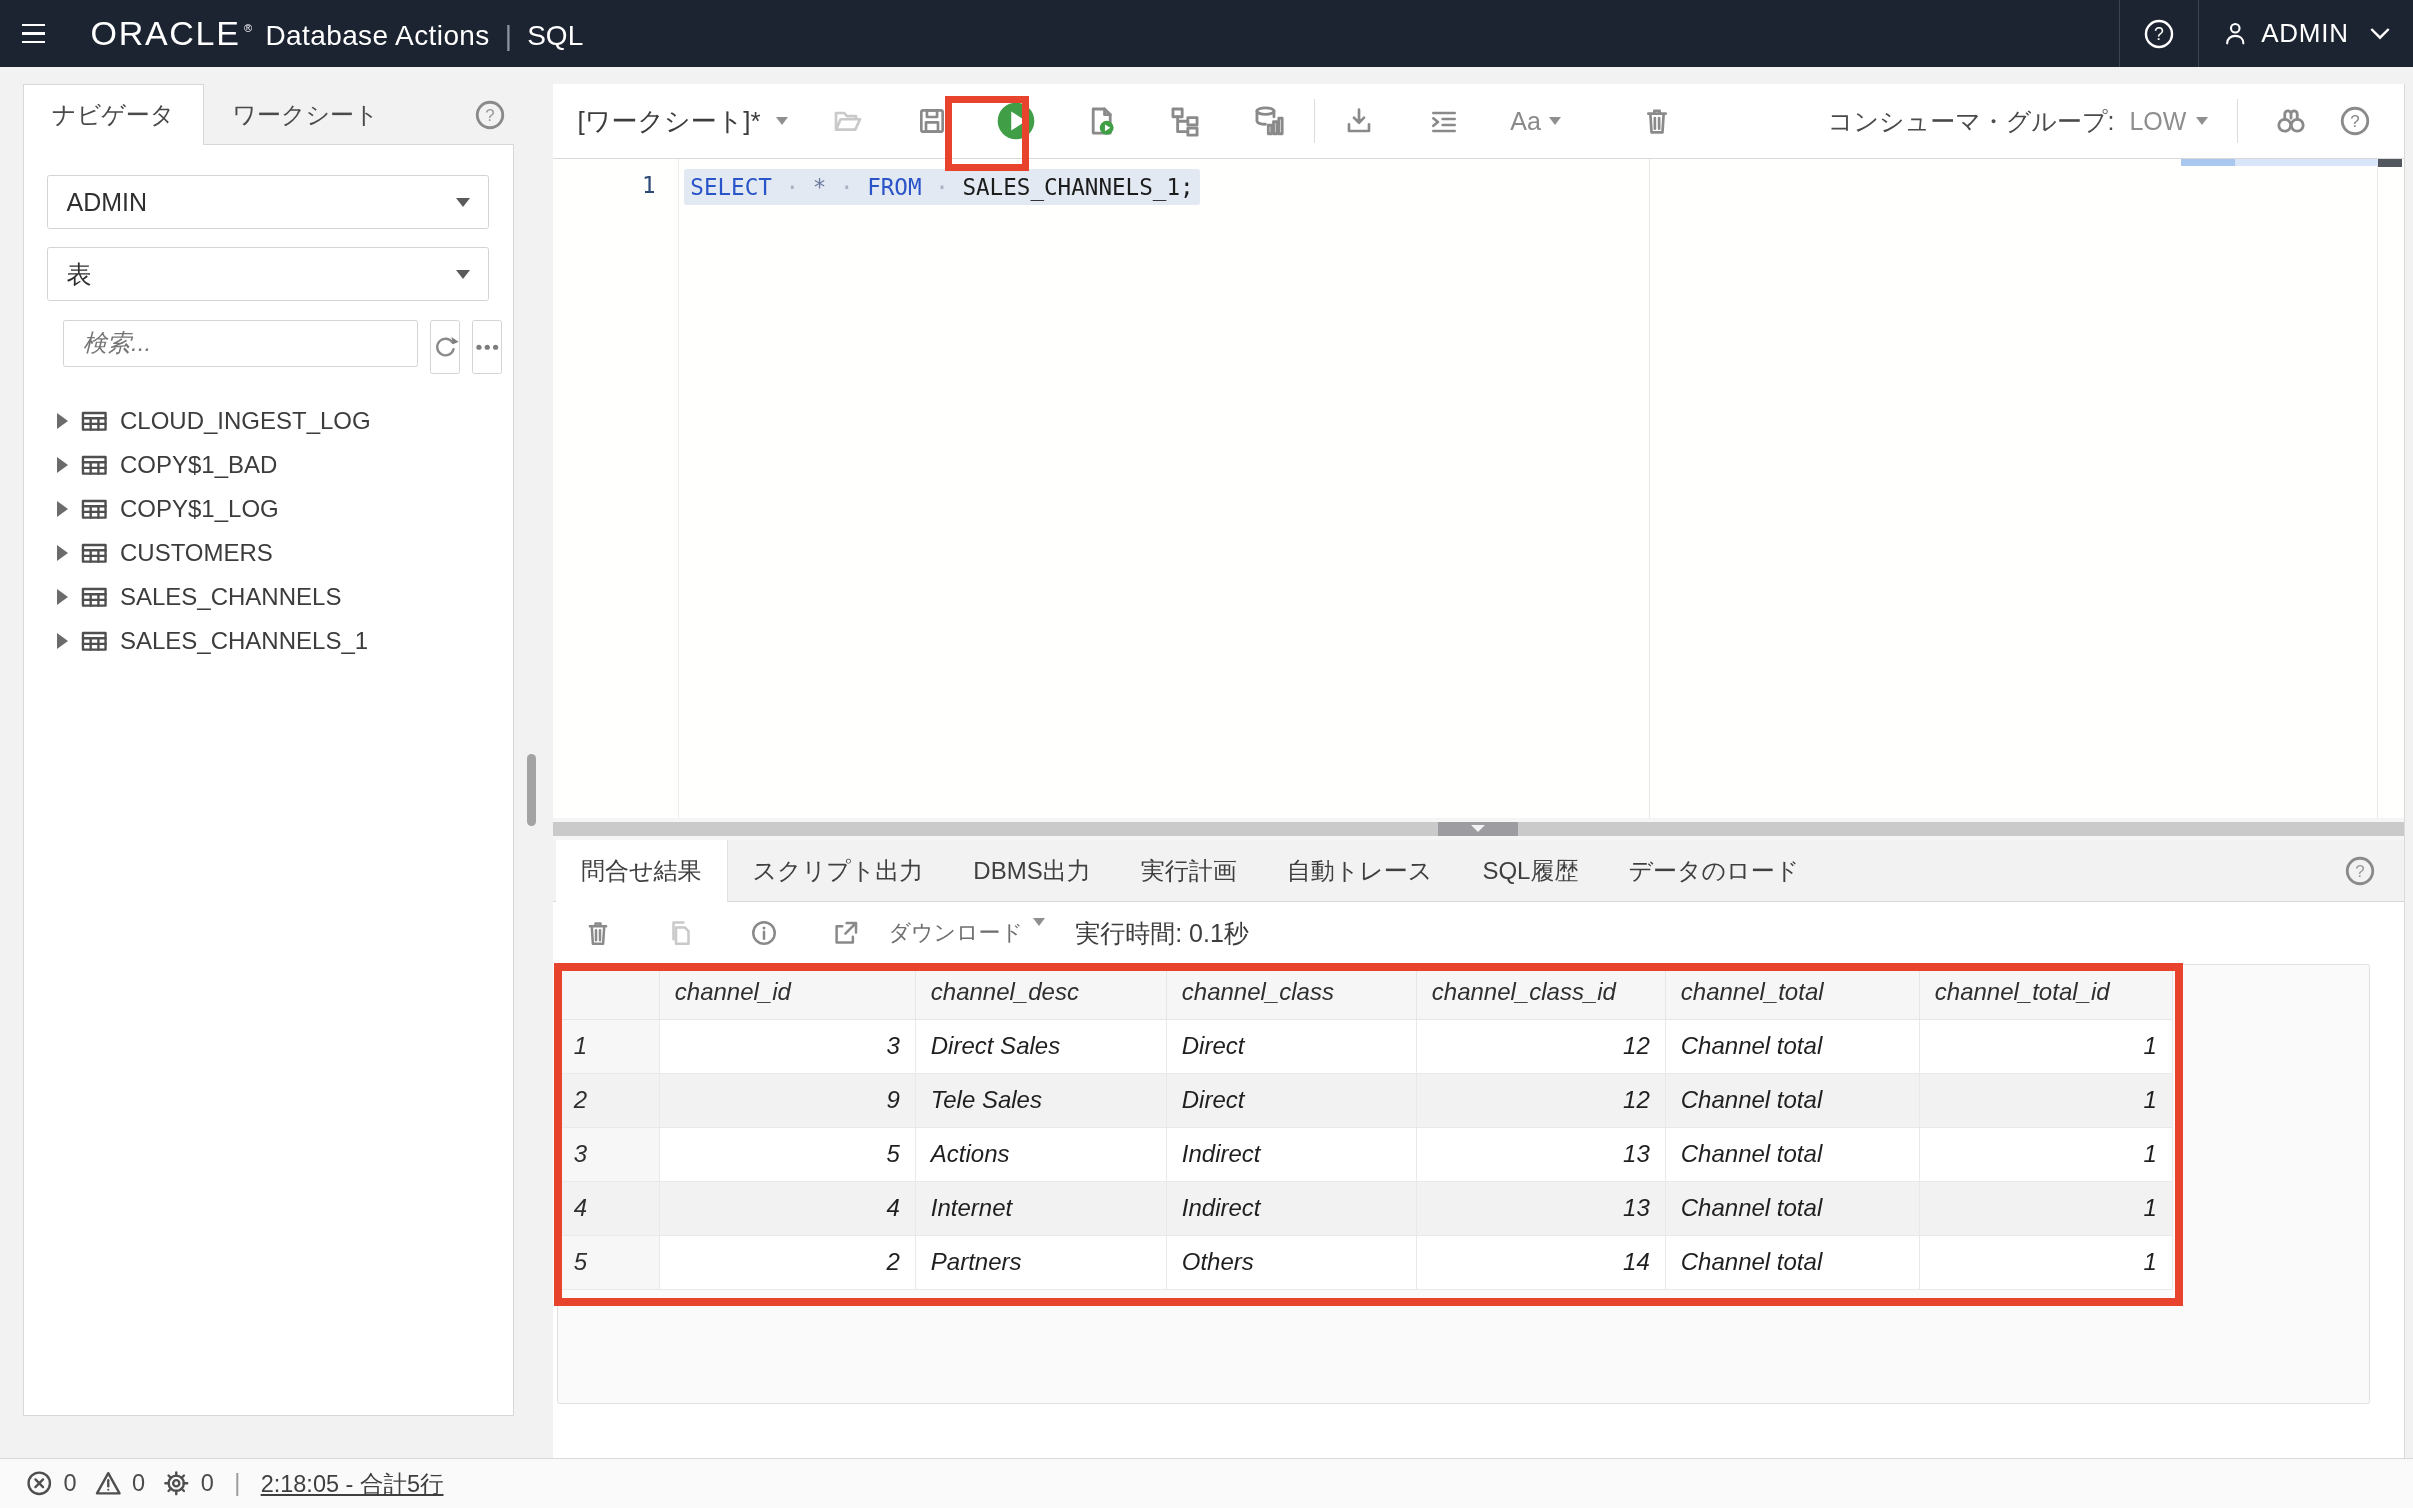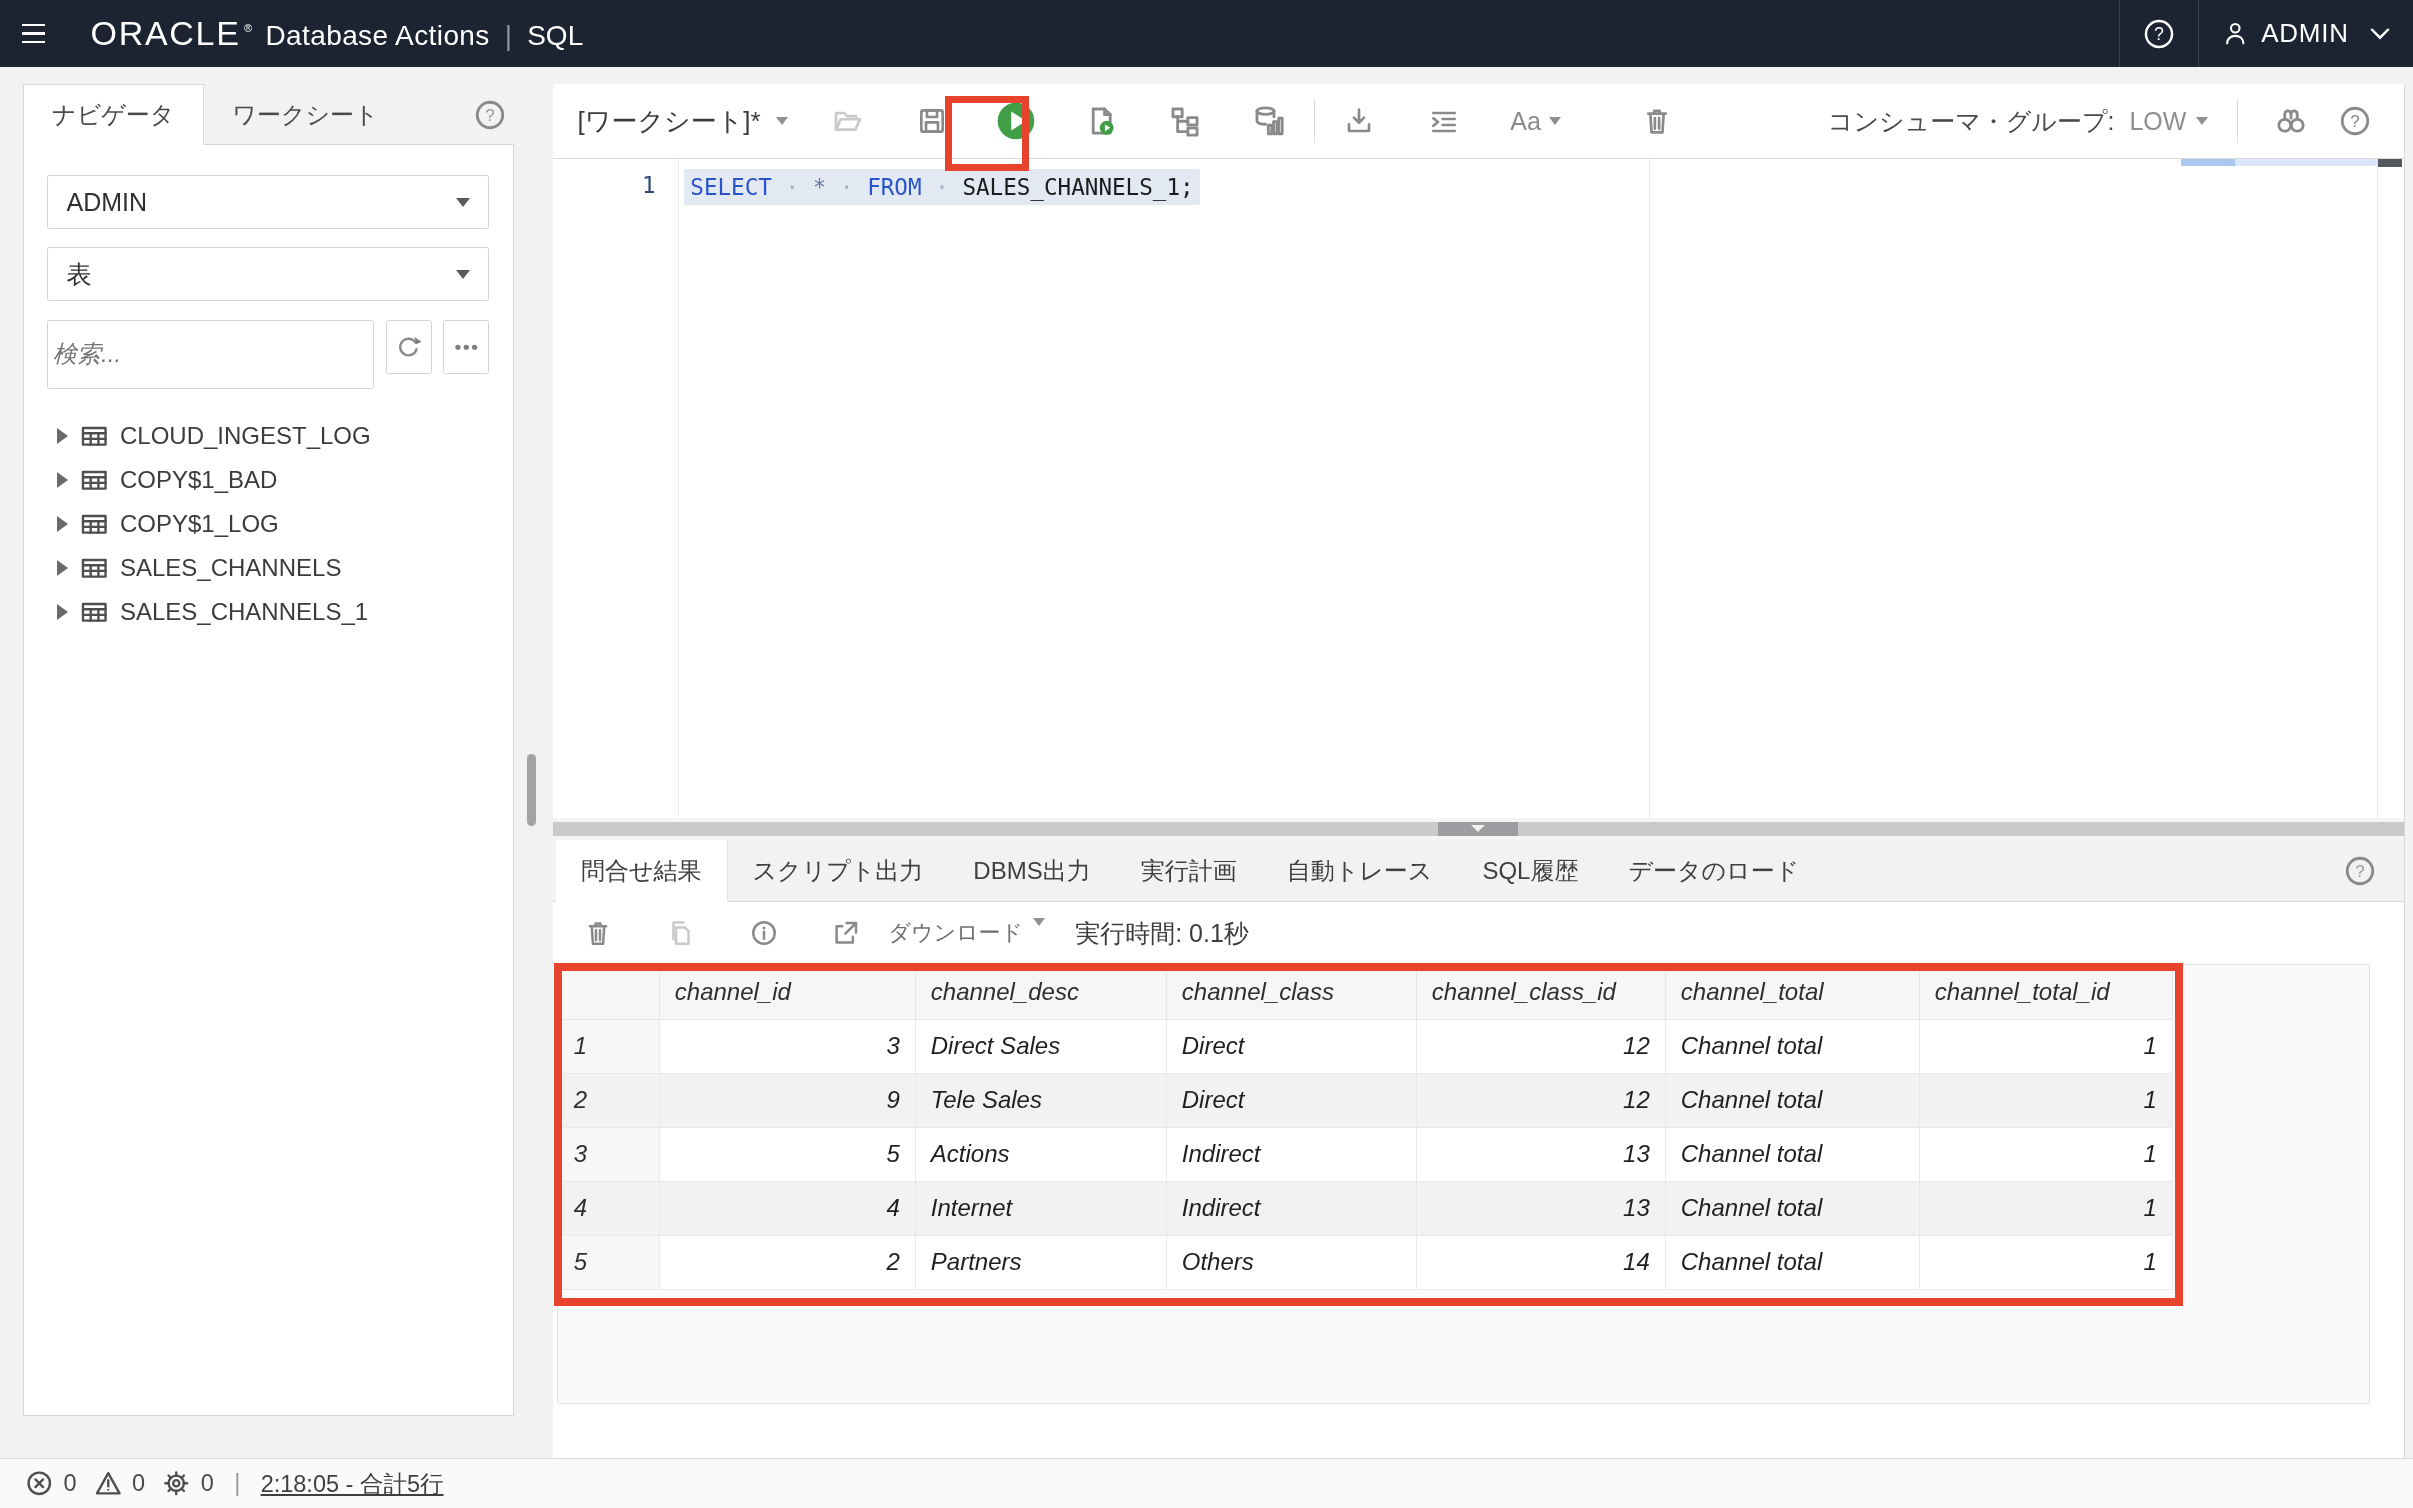--- a/index.html
+++ b/index.html
@@ -29,21 +29,21 @@
   
   .sidebar { position:relative; margin-left:22.6px; width:491px; height:1332px; flex:none; }
   .side-tabs { position:relative; display:flex; height:61px; z-index:2; align-items:stretch; }
   .side-tab { padding:0 28.5px; display:flex; align-items:center; font-size:24px; color:#4a4a4a; cursor:pointer; }
   .side-tab.active { background:#fff; border:0.8px solid #d8d8d8; border-bottom:none; }
   .side-help { margin-left:auto; display:flex; align-items:center; padding-right:6.7px; }
   .side-panel { position:absolute; left:0; right:0; top:60px; bottom:0; background:#fff; border:0.8px solid #d8d8d8; z-index:1; padding:30px 23.5px; }
   .sel { height:54px; border:0.8px solid #d4d4d4; border-radius:2.5px; background:#fff; display:flex; align-items:center; padding:0 18.4px; font-size:25px; color:#2f2f2f; margin-bottom:18.4px; cursor:pointer; }
   .sel .caret { margin-left:auto; width:0; height:0; border-left:7.5px solid transparent; border-right:7.5px solid transparent; border-top:9.2px solid #5a5a5a; }
   .search-row { display:flex; gap:11.7px; margin-bottom:25px; }
-  .search-input { flex:1; height:69px; border:0.8px solid #d4d4d4; border-radius:2.5px; font-size:24px; font-style:italic; color:#8a8a8a; padding:0 5px; font-family:inherit; background:#fff; }
+  .search-input { flex:1; height:47px; border:0.8px solid #d4d4d4; border-radius:2.5px; font-size:24px; font-style:italic; color:#8a8a8a; padding:0 19px; font-family:inherit; background:#fff;margin-left:16px; }
   .sq-btn { width:54px; height:54px; border:0.8px solid #d4d4d4; border-radius:2.5px; background:#fff; display:flex; align-items:center; justify-content:center; cursor:pointer; }
   .tree { margin-top:15px; }
   .tree-item { display:flex; align-items:center; height:44px; gap:11.7px; cursor:pointer; }
   .tw { width:0; height:0; border-top:8.4px solid transparent; border-bottom:8.4px solid transparent; border-left:11px solid #6b6b6b; margin-left:10px; flex:none; }
   .tree-item .lbl { font-size:24px; color:#3c3c3c; }
 
   
   .vsplit { width:39px; flex:none; position:relative; }
   .vhandle { position:absolute; left:13.4px; top:670px; width:9.2px; height:72px; background:#a3a3a3; border-radius:5px; cursor:col-resize; }
 
@@ -216,20 +216,28 @@
 
   <div class="tree-item">
     <span class="tw"></span>
     <svg width="28.5" height="28.5" viewBox="0 0 24 24">
                 <rect x="2.5" y="5" width="19" height="14" class="icon-stroke icon-dark"></rect>
                 <path d="M2.5,9.5 h19 M2.5,14.2 h19 M9,9.5 V19 M15.5,9.5 V19" class="icon-stroke icon-dark"></path>
               </svg>
     <span class="lbl">COPY$1_LOG</span>
   </div>
 
+  <div class="tree-item">
+    <span class="tw"></span>
+    <svg width="28.5" height="28.5" viewBox="0 0 24 24">
+                <rect x="2.5" y="5" width="19" height="14" class="icon-stroke icon-dark"></rect>
+                <path d="M2.5,9.5 h19 M2.5,14.2 h19 M9,9.5 V19 M15.5,9.5 V19" class="icon-stroke icon-dark"></path>
+              </svg>
+    <span class="lbl">CUSTOMERS</span>
+  </div>
 
   <div class="tree-item">
     <span class="tw"></span>
     <svg width="28.5" height="28.5" viewBox="0 0 24 24">
                 <rect x="2.5" y="5" width="19" height="14" class="icon-stroke icon-dark"></rect>
                 <path d="M2.5,9.5 h19 M2.5,14.2 h19 M9,9.5 V19 M15.5,9.5 V19" class="icon-stroke icon-dark"></path>
               </svg>
     <span class="lbl">SALES_CHANNELS</span>
   </div>
 

